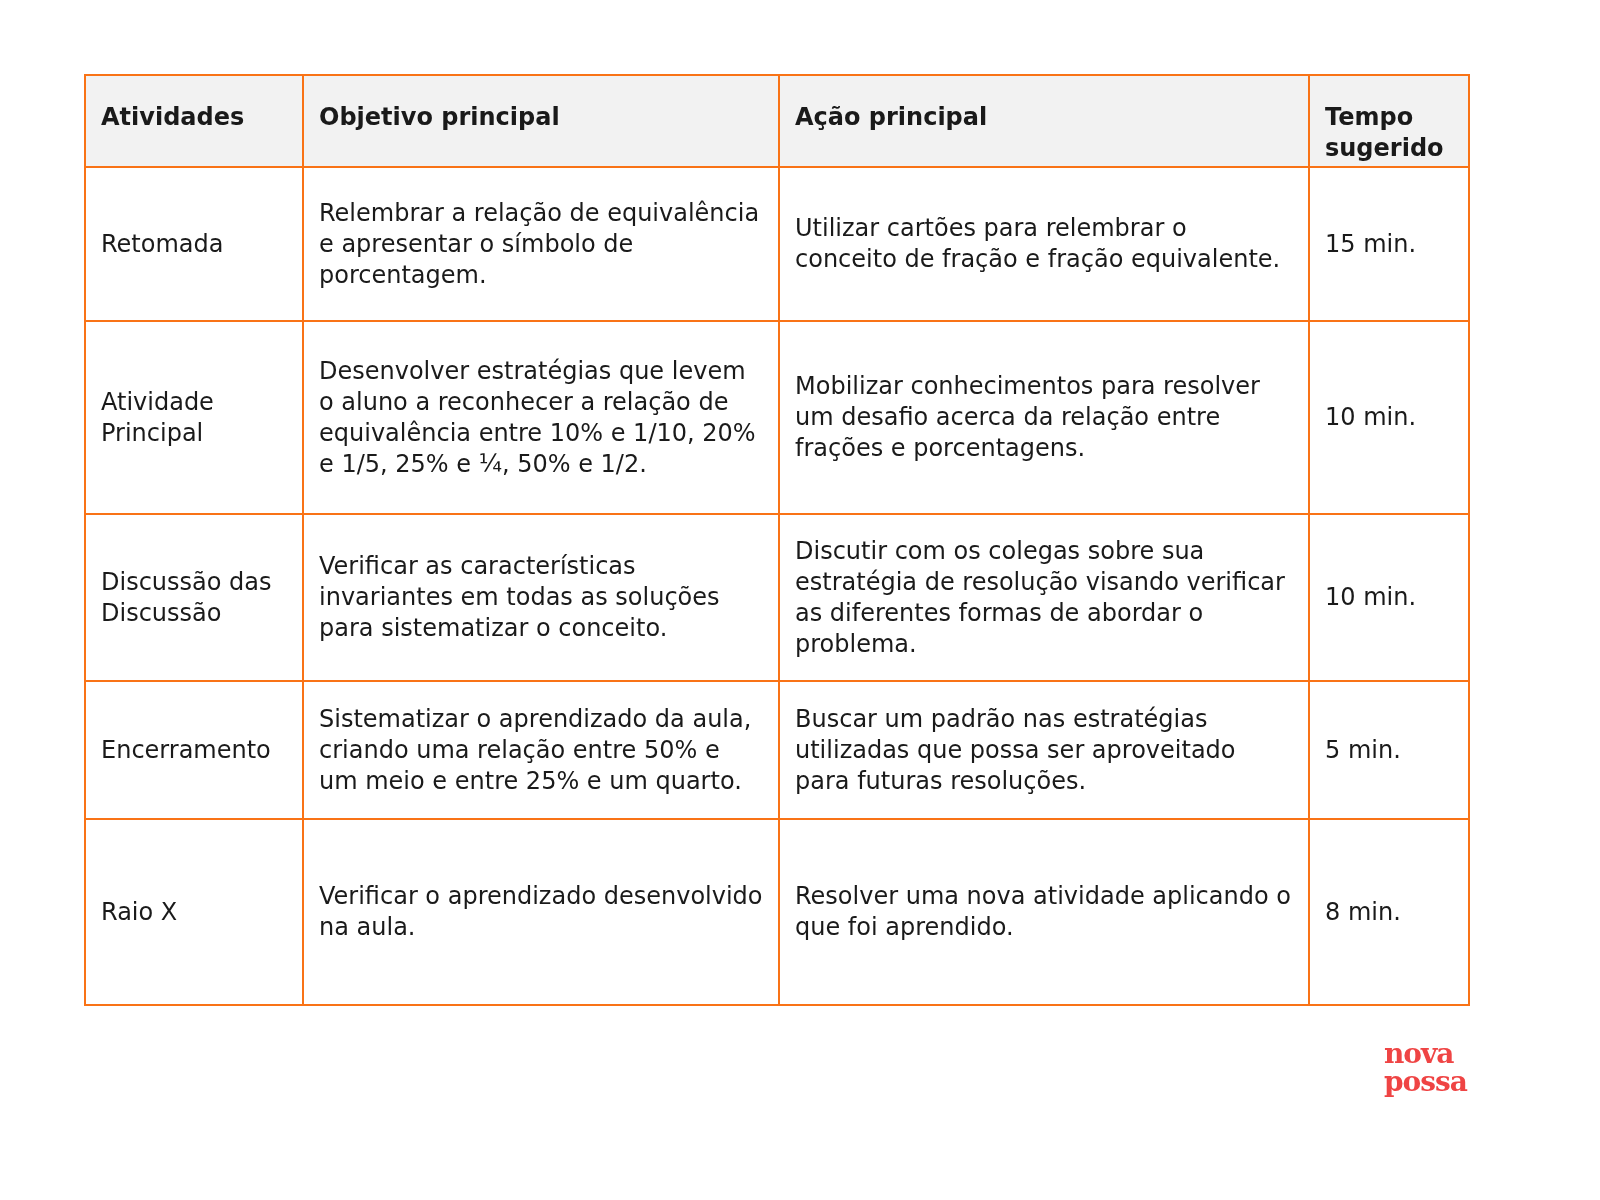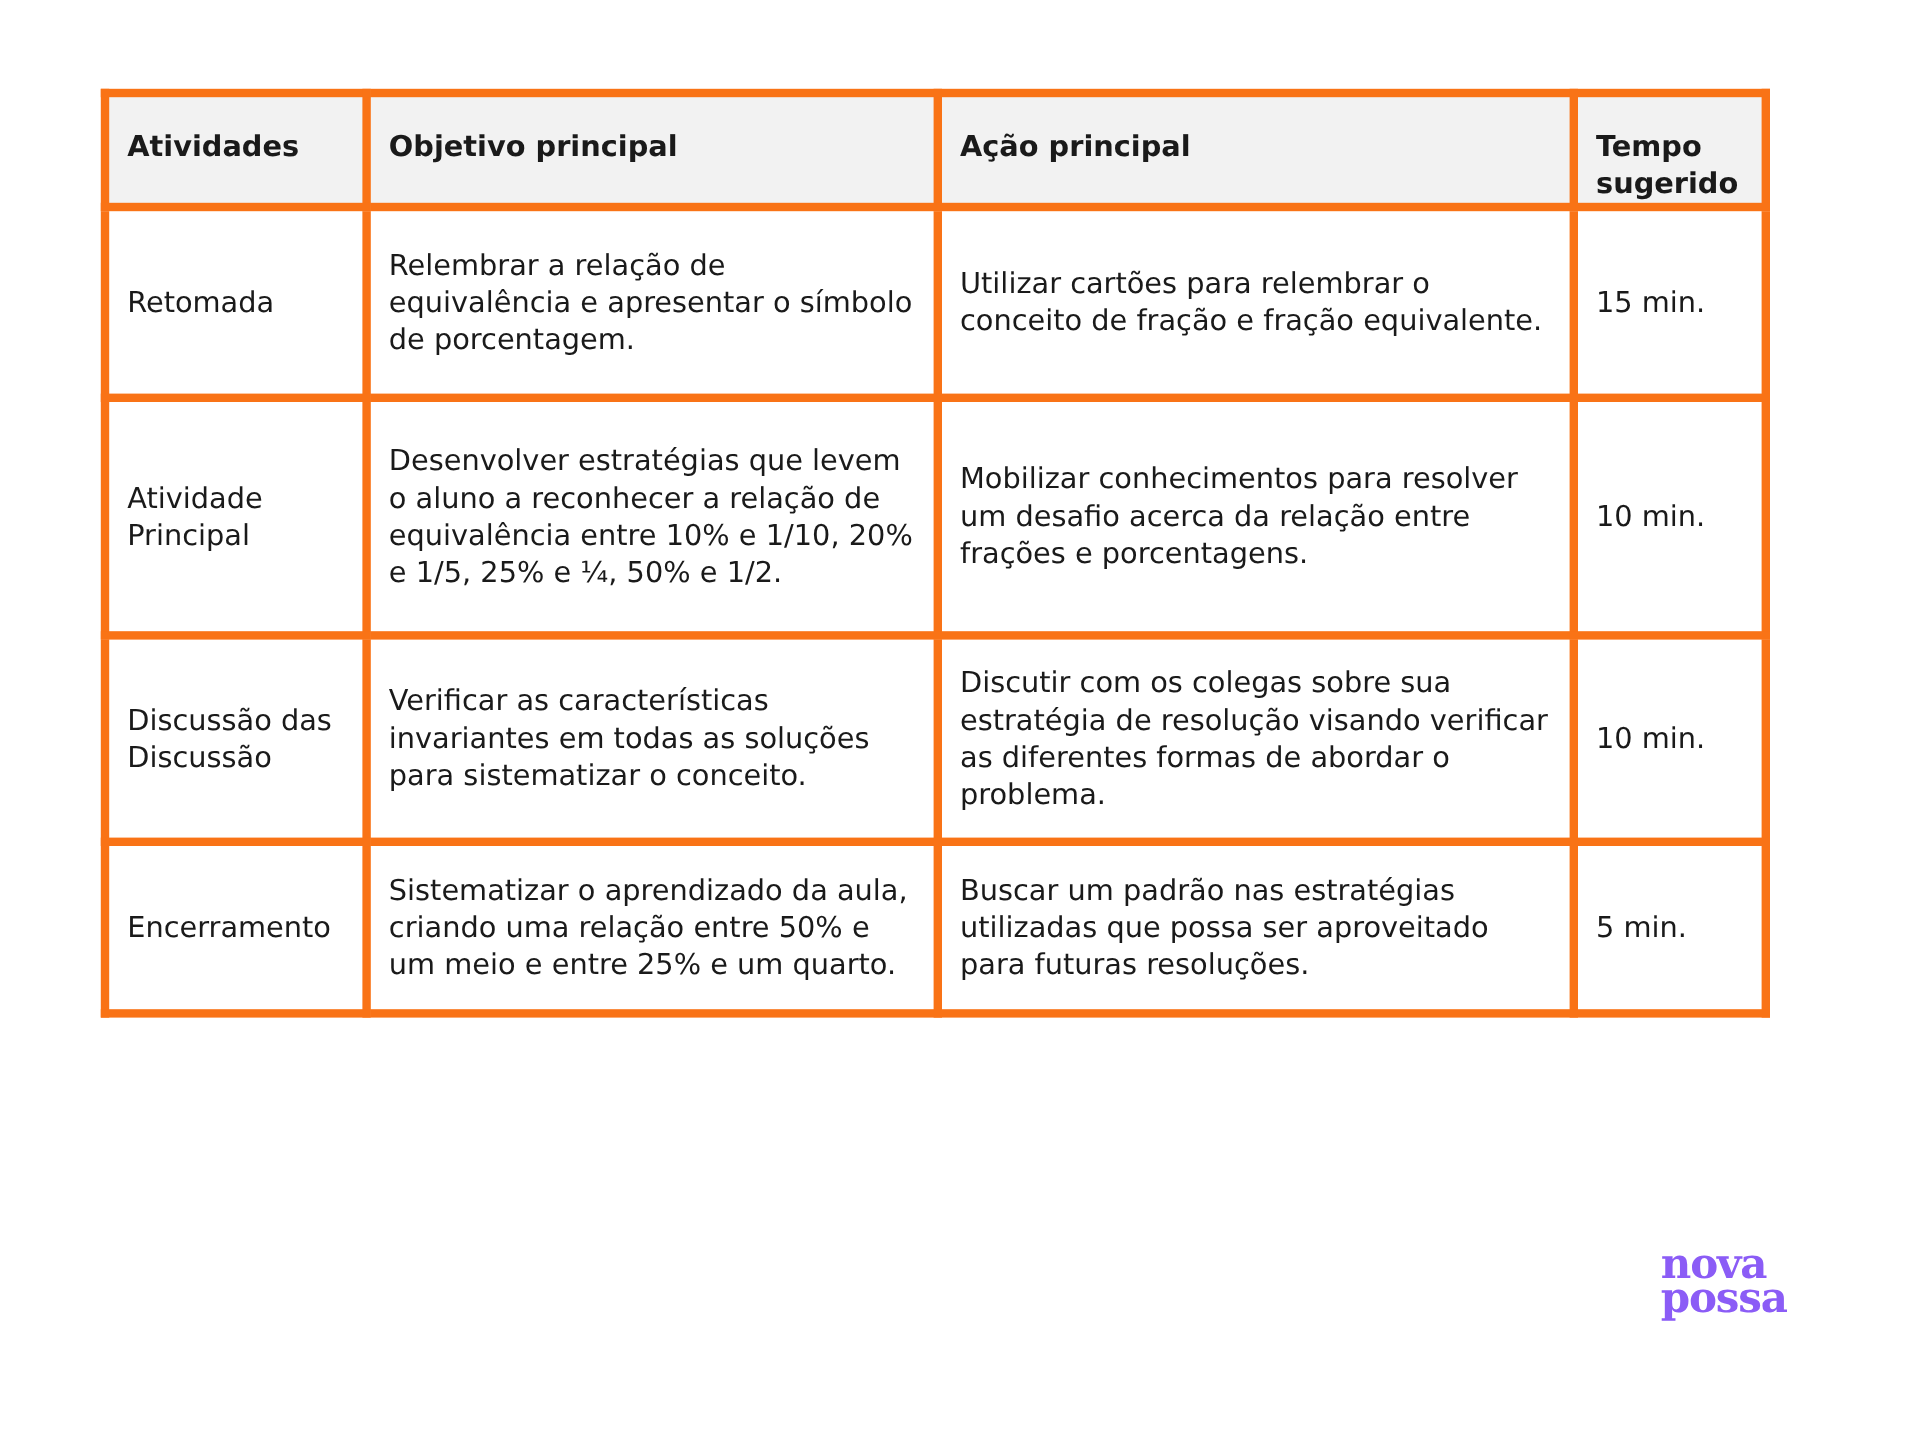--- a/index.html
+++ b/index.html
@@ -8,38 +8,38 @@
     position: relative; overflow: hidden;
     font-family: "DejaVu Sans", "Liberation Sans", sans-serif;
     color: #1a1a1a;
   }
   table.plan {
     position: absolute; left: 84px; top: 74px;
     width: 1384px; border-collapse: collapse; table-layout: fixed;
     font-size: 24px; line-height: 31px;
   }
   table.plan th, table.plan td {
-    border: 7px solid #f97316;
+    border: 2px solid #f97316;
     padding: 0 14px 0 15px;
     text-align: left;
     vertical-align: middle;
   }
   table.plan th {
     background: #f2f2f2; font-weight: bold; vertical-align: top;
     padding-top: 26px; height: 92px; box-sizing: border-box;
   }
   .r0 td { height: 152px; }
   .r1 td { height: 191px; }
   .r2 td { height: 165px; }
   .r3 td { height: 136px; }
   .r4 td { height: 184px; }
   .logo {
     position: absolute; left: 1384px; top: 1040px;
     font-family: "DejaVu Serif", "Liberation Serif", serif;
-    font-weight: bold; color: #8b5cf6; font-size: 35px; line-height: 28px;
+    font-weight: bold; color: #ef4444; font-size: 28px; line-height: 28px;
     letter-spacing: -1px;
   }
 </style>
 </head>
 <body>
 
 <table class="plan">
   <colgroup>
     <col style="width:218px">
       <col style="width:476px">
@@ -72,19 +72,25 @@
       <td>Verificar as características invariantes em todas as soluções para sistematizar o conceito.</td>
       <td>Discutir com os colegas sobre sua estratégia de resolução visando verificar as diferentes formas de abordar o problema.</td>
       <td>10 min.</td>
     </tr>
     <tr class="r3">
       <td>Encerramento</td>
       <td>Sistematizar o aprendizado da aula, criando uma relação entre 50% e um meio e entre 25% e um quarto.</td>
       <td>Buscar um padrão nas estratégias utilizadas que possa ser aproveitado para futuras resoluções.</td>
       <td>5 min.</td>
     </tr>
+    <tr class="r4">
+      <td>Raio X</td>
+      <td>Verificar o aprendizado desenvolvido na aula.</td>
+      <td>Resolver uma nova atividade aplicando o que foi aprendido.</td>
+      <td>8 min.</td>
+    </tr>
   </tbody>
 </table>
 
 <div class="logo">
   <div>nova</div>
   <div>possa</div>
 </div>
 
 </body></html>

